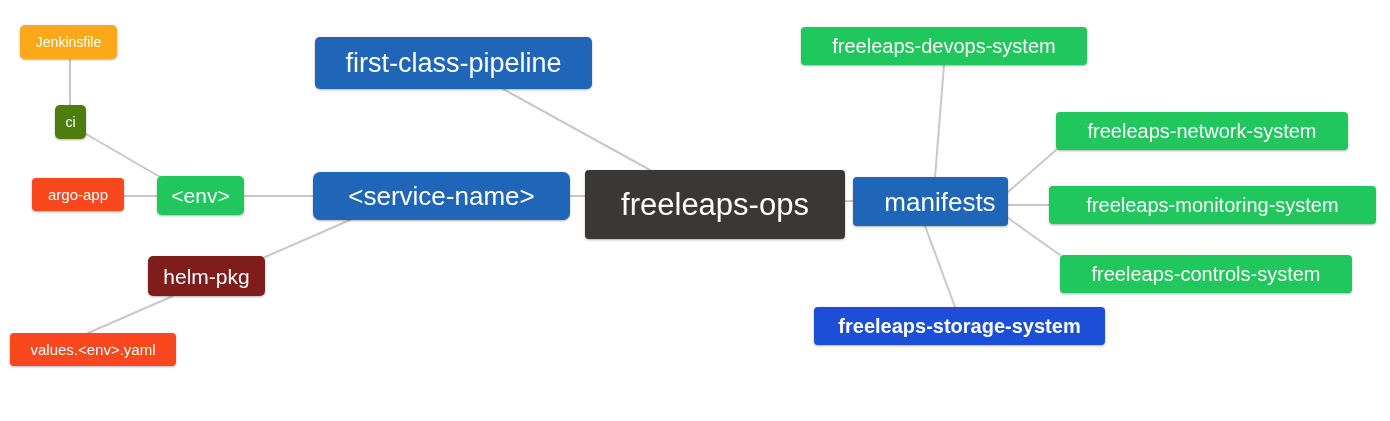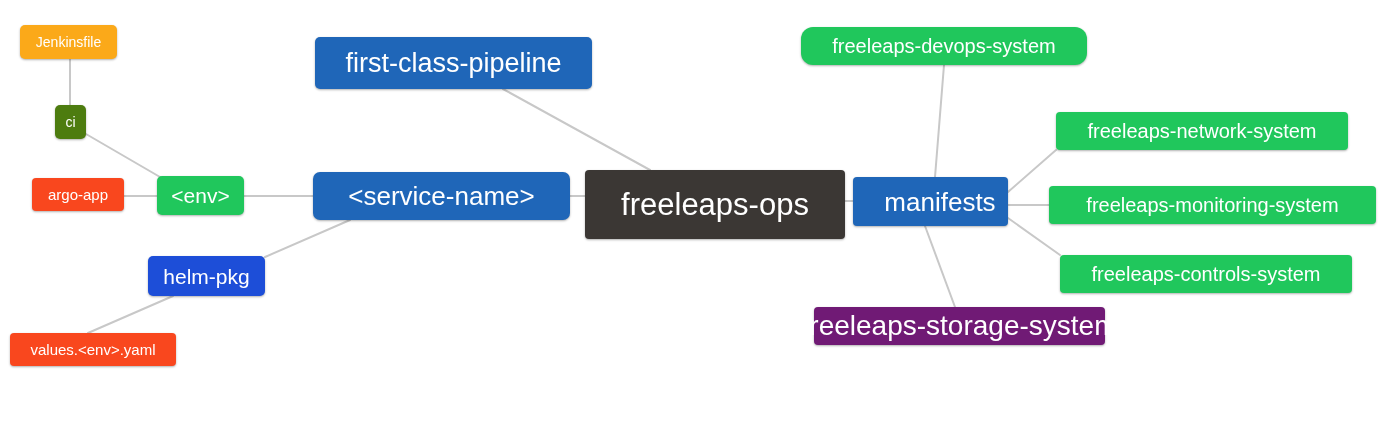--- a/index.html
+++ b/index.html
@@ -74,46 +74,46 @@
     </div>
     <div class="node" style="left: 55px; top: 105px; width: 31px; height: 34px; background: #4d7c0f; font-size: 14px; border-radius: 5px;">
       <span class="node-label">ci</span>
     </div>
     <div class="node" style="left: 32px; top: 178px; width: 92px; height: 33px; background: rgb(249, 71, 30); font-size: 15px; border-radius: 4px;">
       <span class="node-label">argo-app</span>
     </div>
     <div class="node" style="left: 157px; top: 176px; width: 87px; height: 39px; background: rgb(32, 199, 92); font-size: 21px; border-radius: 5px; justify-content: center;">
       <span class="node-label">&lt;env&gt;</span>
     </div>
-    <div class="node" style="left: 148px; top: 256px; width: 117px; height: 40px; background: #1d4ed8; font-size: 21px; border-radius: 5px;">
+    <div class="node" style="left: 148px; top: 256px; width: 117px; height: 40px; background: #7f1d1d; font-size: 21px; border-radius: 5px;">
       <span class="node-label">helm-pkg</span>
     </div>
     <div class="node" style="left: 10px; top: 333px; width: 166px; height: 33px; background: rgb(249, 71, 30); font-size: 15px; border-radius: 4px;">
       <span class="node-label">values.&lt;env&gt;.yaml</span>
     </div>
     <div class="node" style="left: 315px; top: 37px; width: 277px; height: 52px; background: rgb(31, 102, 184); font-size: 27px; border-radius: 5px;">
       <span class="node-label">first-class-pipeline</span>
     </div>
     <div class="node" style="left: 313px; top: 172px; width: 257px; height: 48px; background: rgb(31, 102, 184); font-size: 26px; border-radius: 7px;">
       <span class="node-label">&lt;service-name&gt;</span>
     </div>
     <div class="node" style="left: 585px; top: 170px; width: 260px; height: 69px; background: rgb(59, 55, 52); font-size: 31px; border-radius: 4px;">
       <span class="node-label">freeleaps-ops</span>
     </div>
     <div class="node" style="left: 853px; top: 177px; width: 155px; height: 49px; background: rgb(31, 102, 184); font-size: 26px; border-radius: 4px; padding-left: 19px;">
       <span class="node-label">manifests</span>
     </div>
-    <div class="node" style="left: 801px; top: 27px; width: 286px; height: 38px; background: rgb(32, 199, 92); font-size: 20px; border-radius: 12px;">
+    <div class="node" style="left: 801px; top: 27px; width: 286px; height: 38px; background: rgb(32, 199, 92); font-size: 20px; border-radius: 4px;">
       <span class="node-label">freeleaps-devops-system</span>
     </div>
     <div class="node" style="left: 1056px; top: 112px; width: 292px; height: 38px; background: rgb(32, 199, 92); font-size: 20px; border-radius: 4px; justify-content: center;">
       <span class="node-label">freeleaps-network-system</span>
     </div>
     <div class="node" style="left: 1049px; top: 186px; width: 327px; height: 38px; background: rgb(32, 199, 92); font-size: 20px; border-radius: 4px;">
       <span class="node-label">freeleaps-monitoring-system</span>
     </div>
     <div class="node" style="left: 1060px; top: 255px; width: 292px; height: 38px; background: rgb(32, 199, 92); font-size: 20px; border-radius: 4px;">
       <span class="node-label">freeleaps-controls-system</span>
     </div>
-    <div class="node" style="left: 814px; top: 307px; width: 291px; height: 38px; background: #701a75; font-size: 28px; border-radius: 4px;">
+    <div class="node" style="left: 814px; top: 307px; width: 291px; height: 38px; background: #1d4ed8; font-size: 20px; border-radius: 4px; font-weight: bold;">
       <span class="node-label">freeleaps-storage-system</span>
     </div>
   </div>
 
 </body></html>

